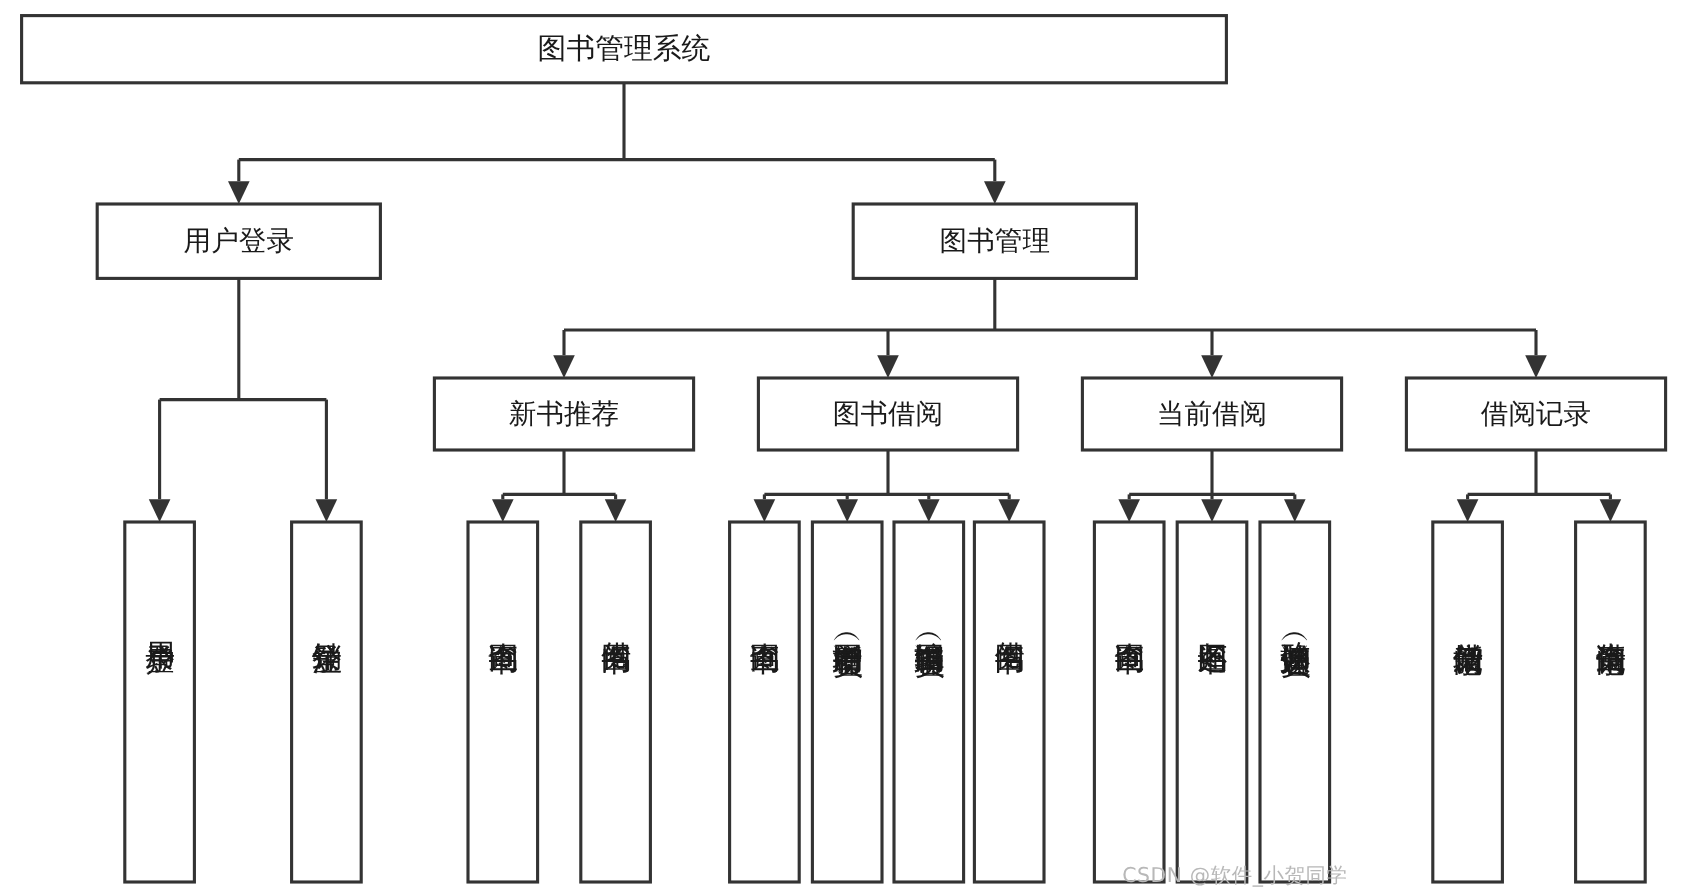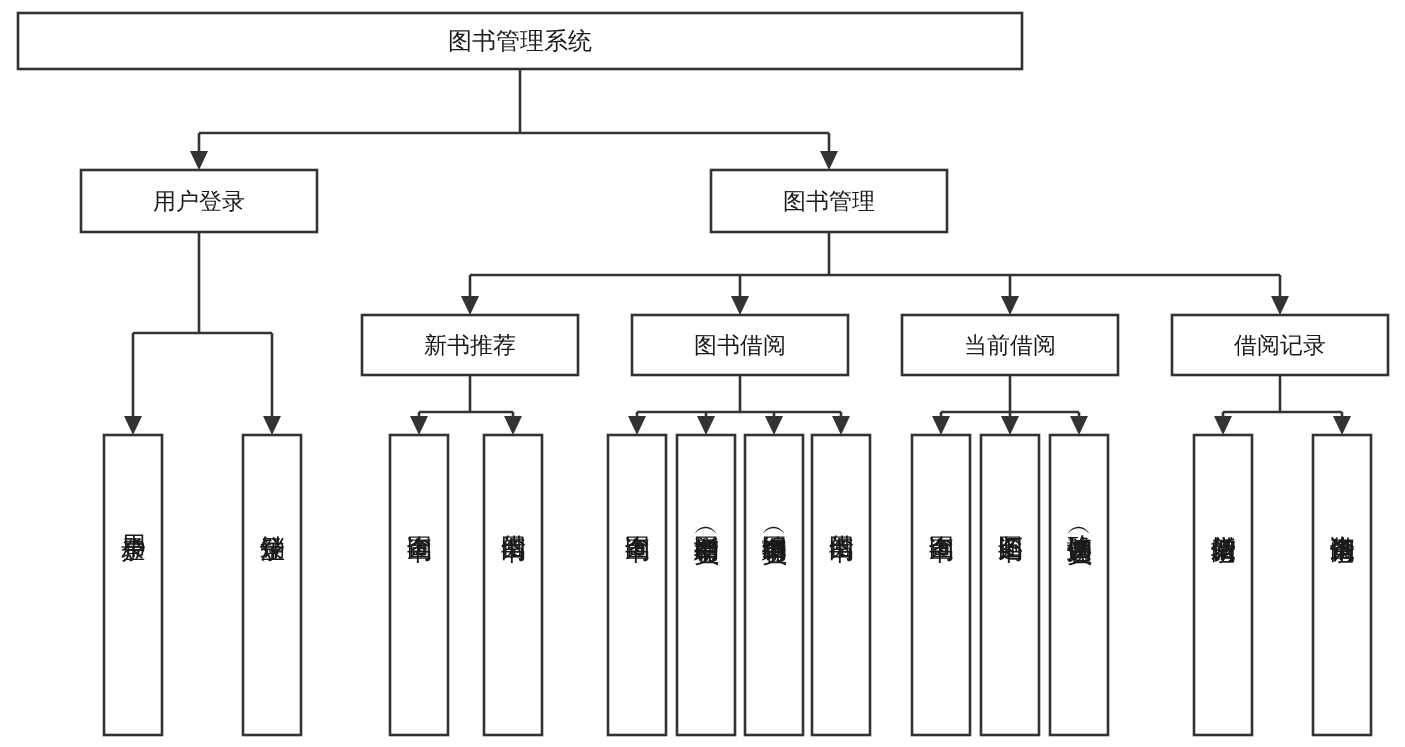--- a/index.html
+++ b/index.html
@@ -206,13 +206,14 @@
       <div class="leaf-label-wrap" style="left: 1050px; top: 515px; width: 58px; height: 260px;">
         <span class="leaf-label">确认归还（管理员）</span>
       </div>
       <div class="leaf-label-wrap" style="left: 1194px; top: 515px; width: 58px; height: 260px;">
         <span class="leaf-label">新增借阅记录</span>
       </div>
       <div class="leaf-label-wrap" style="left: 1313px; top: 515px; width: 58px; height: 260px;">
         <span class="leaf-label">查询借阅记录</span>
       </div>
     </div>
+  <div class="watermark">CSDN @软件_小贺同学</div>
 </div>
 
 </body></html>

